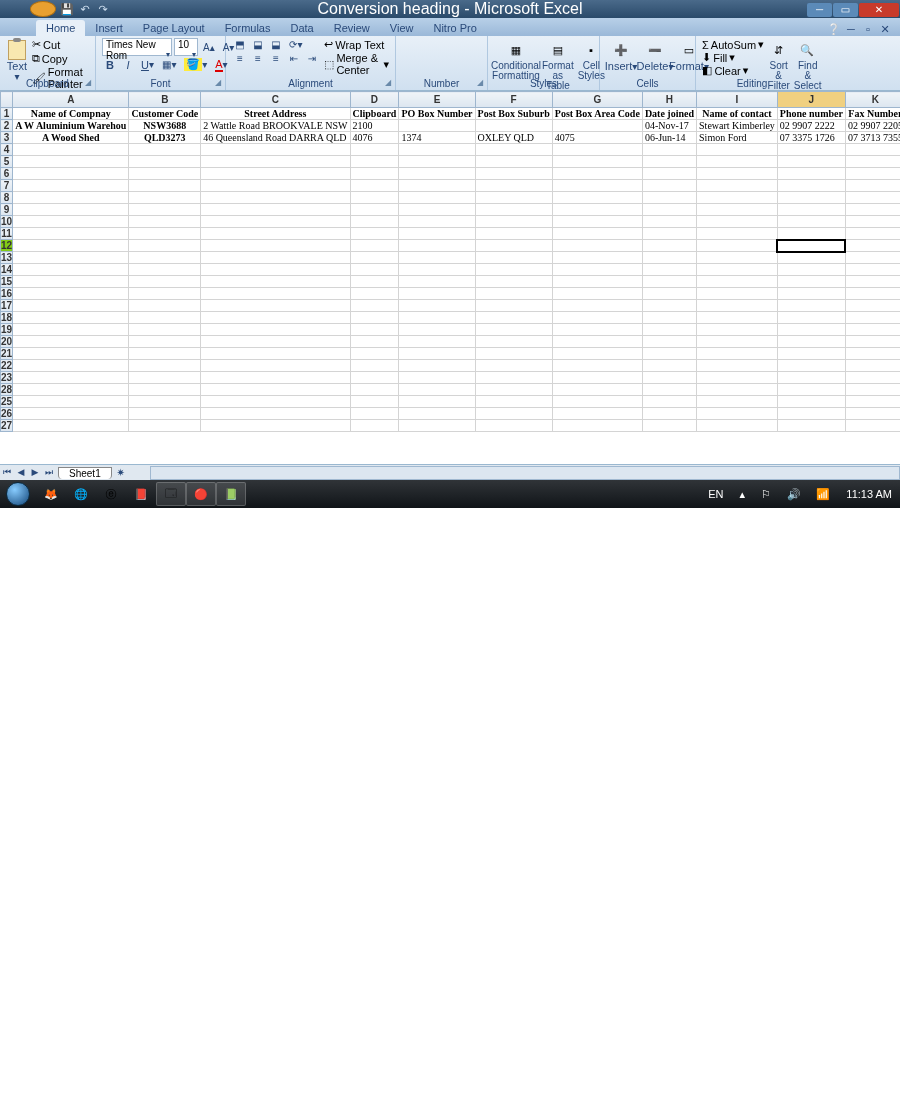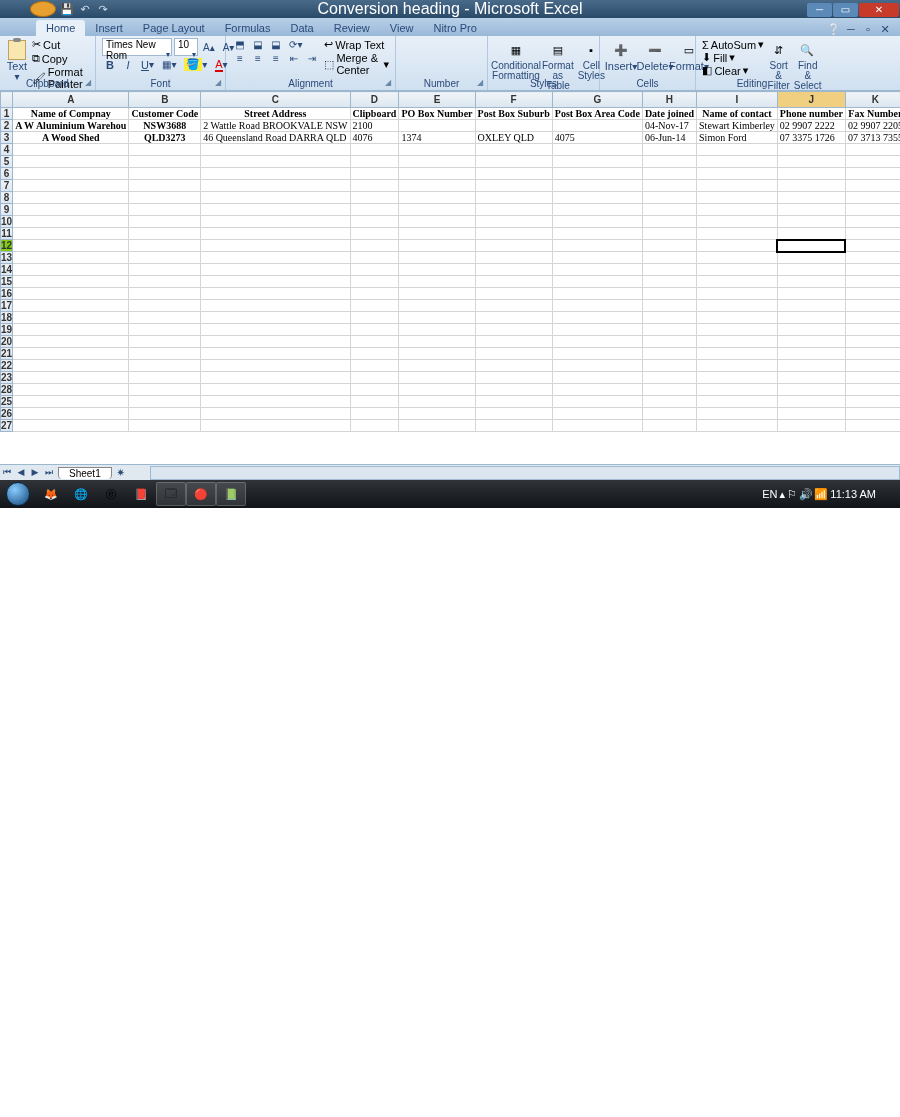--- a/index.html
+++ b/index.html
@@ -60,21 +60,21 @@
 .statusbar .right { margin-left: auto; display: flex; align-items: center; gap: 6px; }
 .view-btns { display: flex; }
 .view-btn { width: 18px; height: 14px; border: 1px solid #8aa; background: #dce6f0; }
 .zoom-slider { width: 60px; height: 4px; background: #8aa; position: relative; }
 .zoom-slider::after { content: ""; position: absolute; left: 50%; top: -3px; width: 6px; height: 10px; background: #dce6f0; border: 1px solid #8aa; }
 .taskbar { height: 28px; background: linear-gradient(to bottom, #303438, #101418); display: flex; align-items: center; }
 .start-orb { width: 36px; height: 28px; display: flex; align-items: center; justify-content: center; }
 .start-orb .orb { width: 24px; height: 24px; border-radius: 50%; background: radial-gradient(circle at 35% 30%, #8cf, #147); border: 1px solid #0a2a40; }
 .task-item { width: 30px; height: 24px; margin: 0 0px; border-radius: 2px; display: flex; align-items: center; justify-content: center; }
 .task-item.running { background: rgba(255,255,255,0.12); border: 1px solid rgba(255,255,255,0.2); }
-.tray { margin-left: auto; display: flex; align-items: center; gap: 2px; color: #fff; font-size: 10px; padding-right: 24px; }
+.tray { margin-left: auto; display: flex; align-items: center; gap: 16px; color: #fff; font-size: 10px; padding-right: 8px; }
 .tray .clock { text-align: right; line-height: 1.1; }
 .bottom-blank { flex: 1; background: #fff; }
 .ico-clipboard { width: 18px; height: 20px; background: #f8e8b0; border: 1px solid #c0a060; position: relative; }
 .ico-clipboard::before { content: ""; position: absolute; top: -3px; left: 4px; width: 8px; height: 4px; background: #888; border-radius: 2px; }
 .launcher { position: absolute; bottom: 2px; right: 2px; width: 10px; height: 10px; font-size: 8px; color: #6a8aaa; text-align: center; }
 </style>
 </head>
 <body>
 
 <div class="app">

